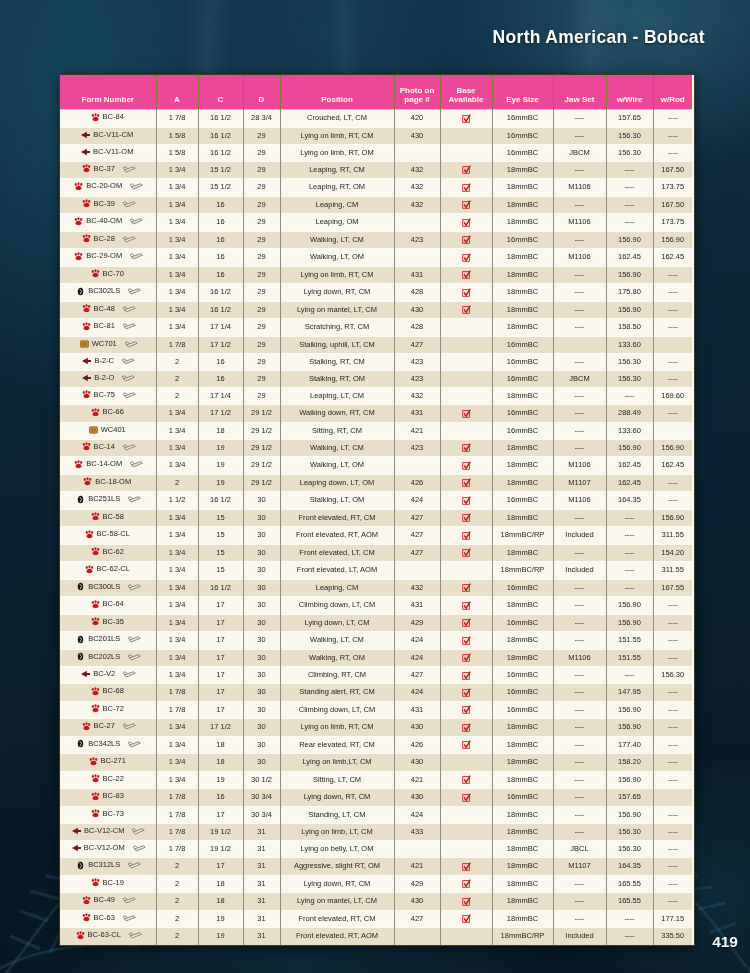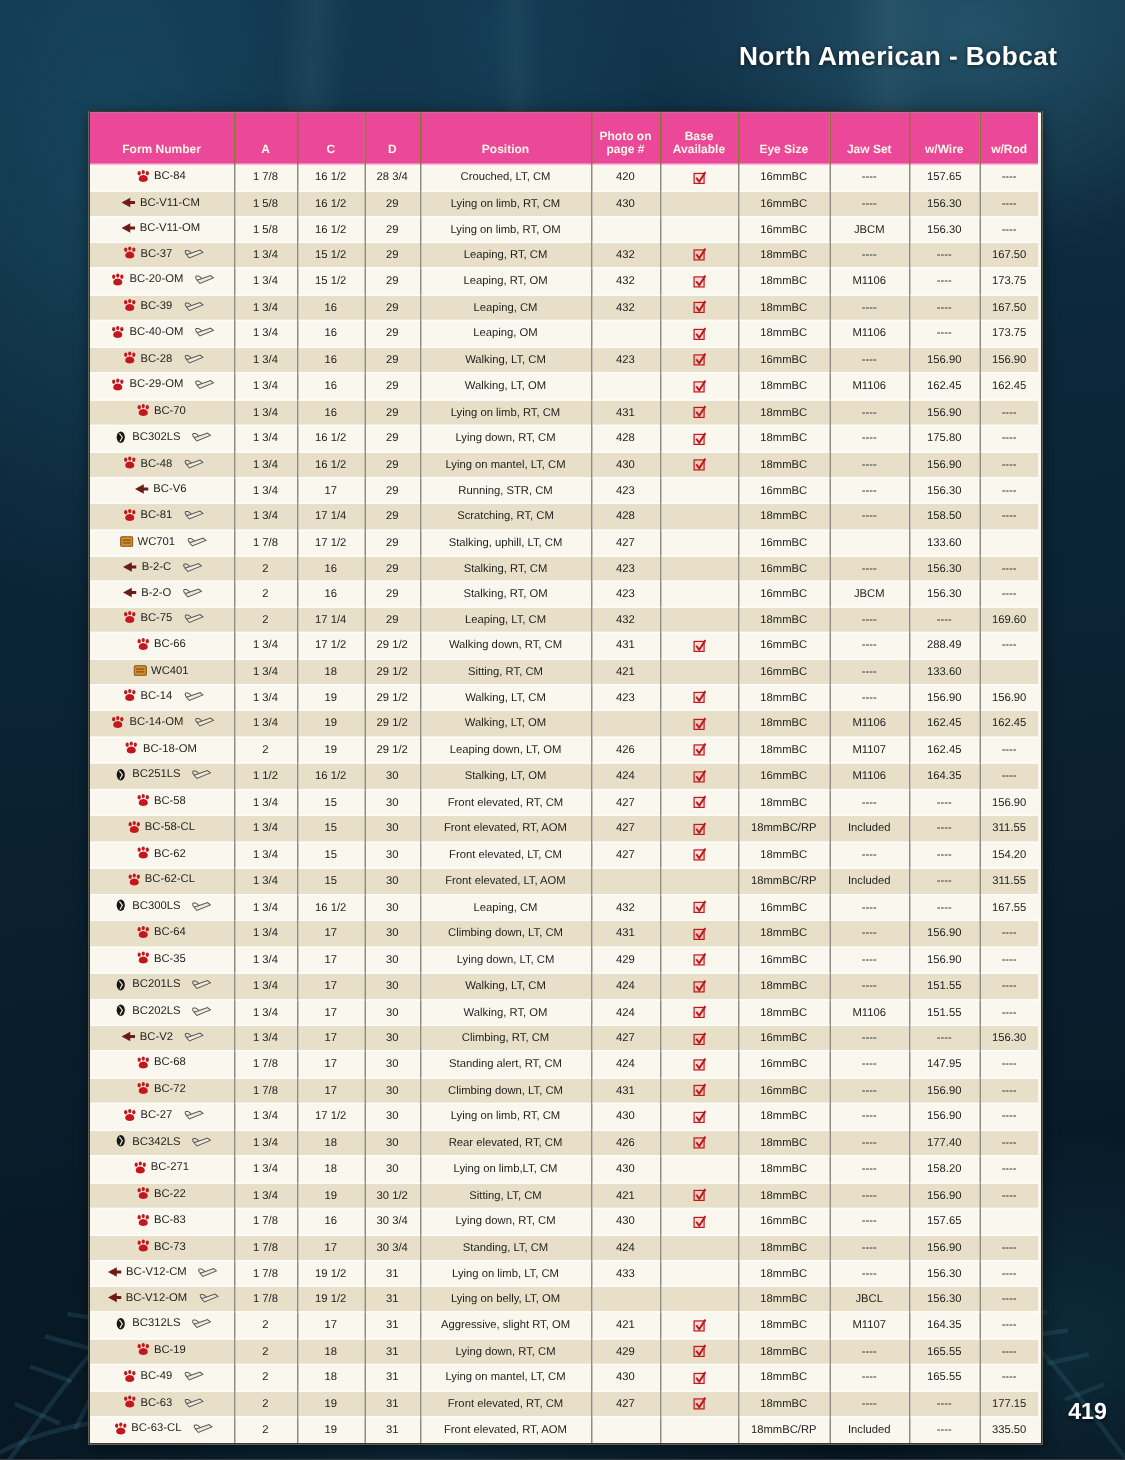--- a/index.html
+++ b/index.html
@@ -496,43 +496,20 @@
               </svg></td>
     <td>18mmBC</td>
     <td>----</td>
     <td>156.90</td>
     <td>----</td>
   </tr>
           <tr>
     <td class="cell-form">
       <span class="form-inner">
         <span class="brand-slot">
-                  <svg width="9" height="8" viewBox="0 0 10 8" fill="#6d1a1a">
-                    <path d="M0 4 L6.5 0.4 L6.5 2.8 L10 2.8 L10 5.2 L6.5 5.2 L6.5 7.6 Z"></path>
-                  </svg>
-                </span>
-        <span class="form-text">BC-V6</span>
-        <span class="cut-slot"></span>
-      </span>
-    </td>
-    <td>1 3/4</td>
-    <td>17</td>
-    <td>29</td>
-    <td class="cell-pos">Running, STR, CM</td>
-    <td>423</td>
-    <td></td>
-    <td>16mmBC</td>
-    <td>----</td>
-    <td>156.30</td>
-    <td>----</td>
-  </tr>
-          <tr>
-    <td class="cell-form">
-      <span class="form-inner">
-        <span class="brand-slot">
                   <svg width="9" height="9" viewBox="0 0 10 10" fill="#c4171d">
                     <ellipse cx="2" cy="2.8" rx="1.2" ry="1.6"></ellipse>
                     <ellipse cx="5" cy="1.9" rx="1.2" ry="1.6"></ellipse>
                     <ellipse cx="8" cy="2.8" rx="1.2" ry="1.6"></ellipse>
                     <path d="M5 4.1 C7.4 4.1 9 6.3 8.1 7.9 C7.1 9.6 2.9 9.6 1.9 7.9 C1 6.3 2.6 4.1 5 4.1 Z"></path>
                   </svg>
                 </span>
         <span class="form-text">BC-81</span>
         <span class="cut-slot">
                   <svg width="15" height="8" viewBox="0 0 20 10">

